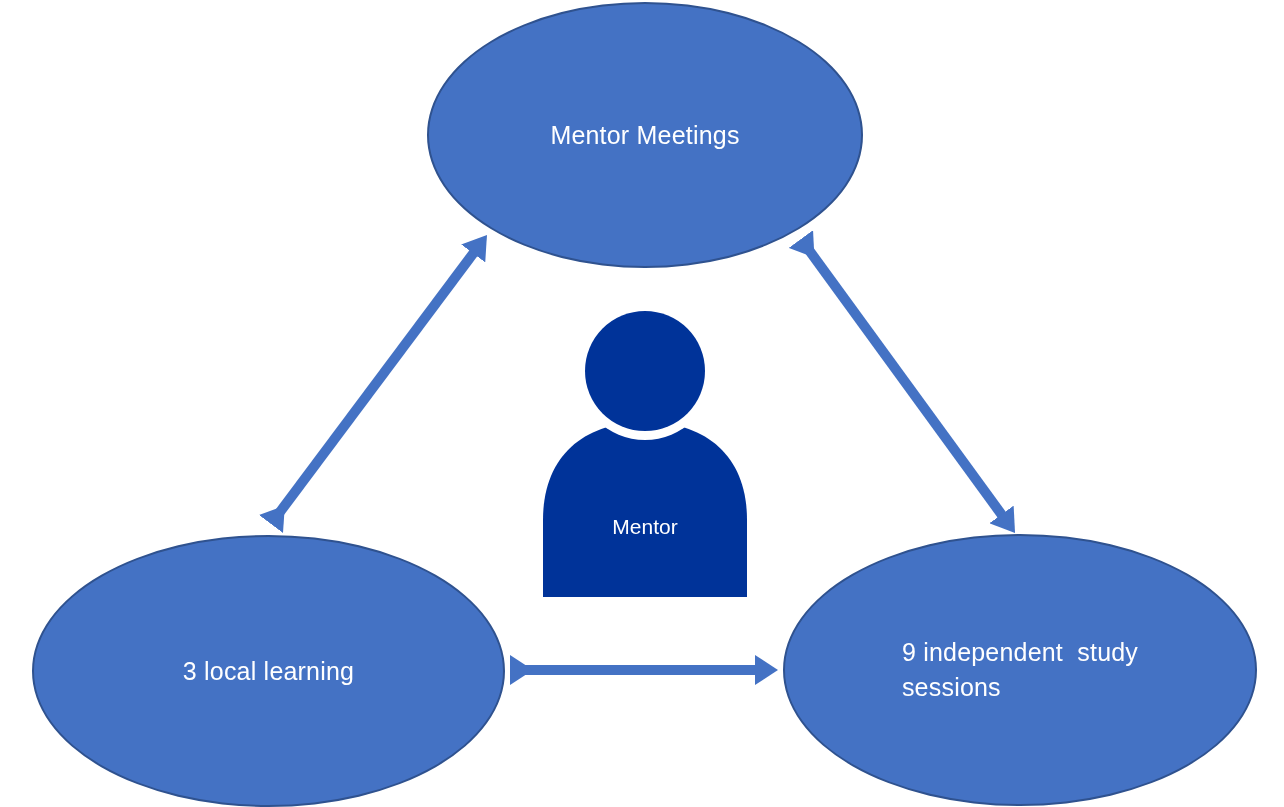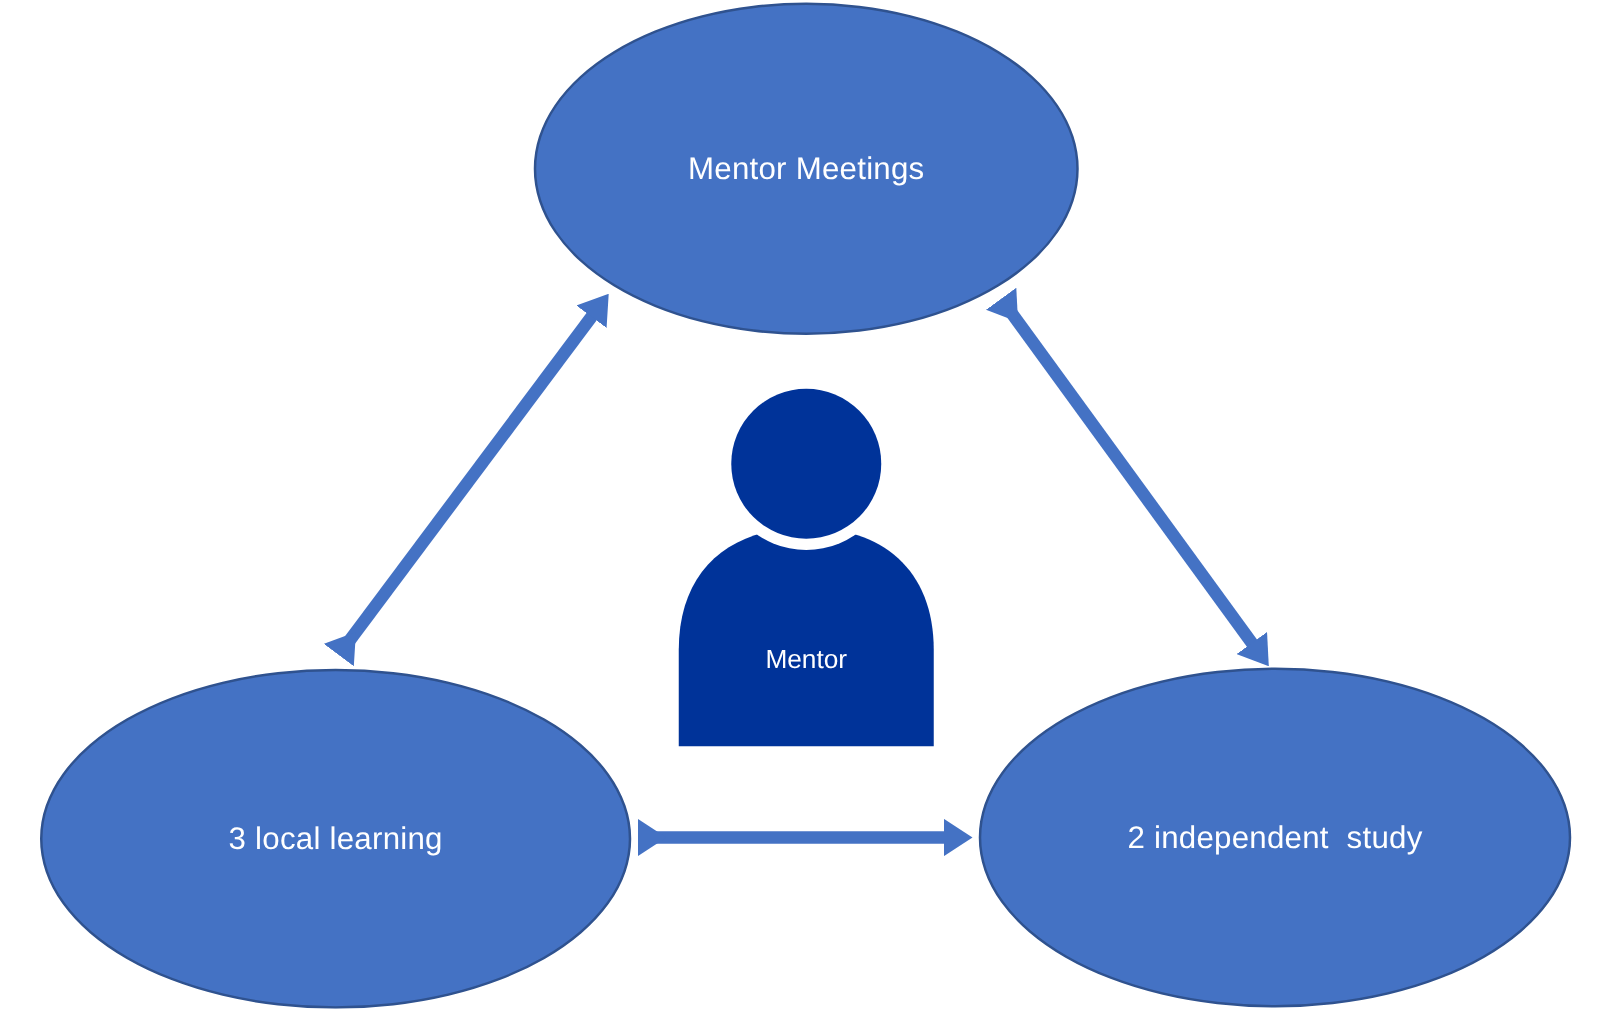--- a/index.html
+++ b/index.html
@@ -97,17 +97,18 @@
   </div>
 
   <div class="ellipse bleft">
     <div class="node-label">
       <span>3 local learning</span>
     </div>
   </div>
 
   <div class="ellipse bright">
     <div class="node-label">
-      <span>2 independent  study</span>
+      <span>9 independent  study</span>
+      <span>sessions</span>
     </div>
   </div>
 
 </div>
 
 </body></html>

